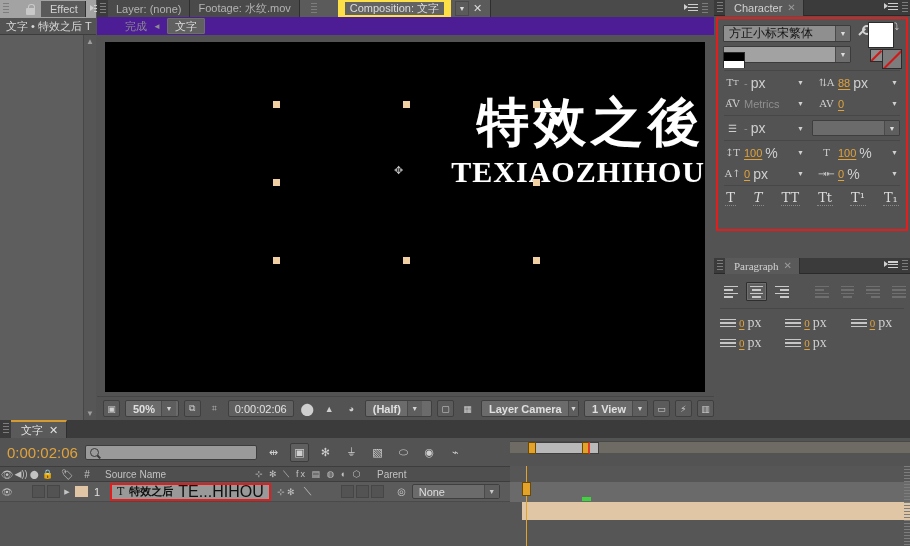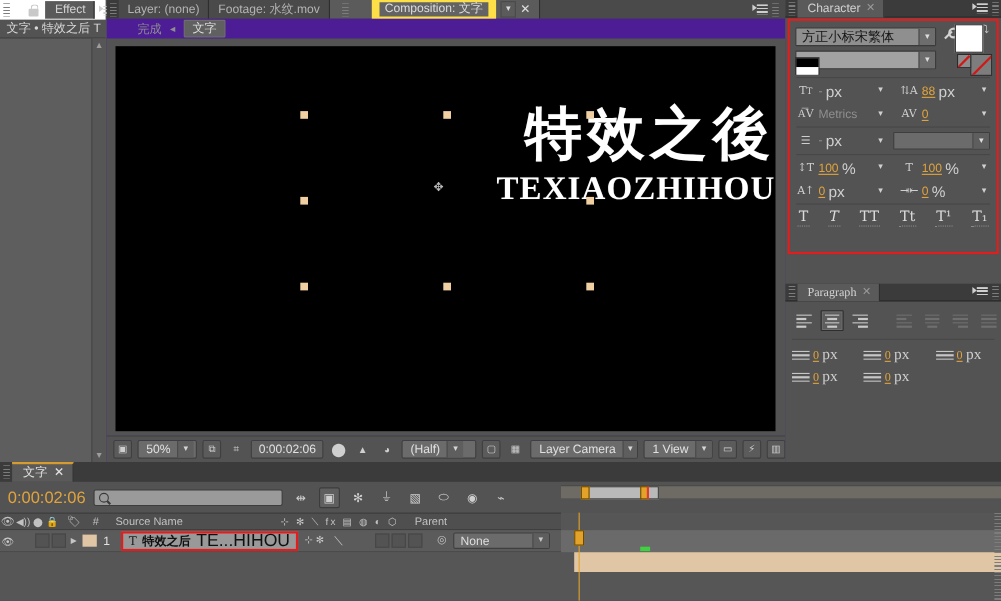--- a/index.html
+++ b/index.html
@@ -37,21 +37,21 @@
     background-image:repeating-linear-gradient(to bottom,#cfcfcf 0 1.5px,transparent 1.5px 3px);
   }
   .menu-ico::after{
     content:""; position:absolute; left:0; top:1px;
     border-left:4px solid #cfcfcf; border-top:3px solid transparent; border-bottom:3px solid transparent;
   }
 
   
   #effect-panel{ left:0; top:0; width:96px; height:420px; background:#535353; }
   #effect-panel .tabrow{
-    height:18px; background:#ffffff; display:flex; align-items:center; gap:4px;
+    height:18px; background:#a3a3a3; display:flex; align-items:center; gap:4px;
   }
   #effect-panel .lockico{
     width:13px;height:13px;margin-left:9px;position:relative;flex:none;
   }
   #effect-panel .lockico::before{
     content:""; position:absolute; left:2px; top:5px; width:9px; height:7px;
     background:#c9c9c9; border-radius:1px;
   }
   #effect-panel .lockico::after{
     content:""; position:absolute; left:4px; top:1px; width:5px; height:5px;
@@ -120,21 +120,21 @@
     background:#535353; border-top:1px solid #464646;
     display:flex; align-items:center; gap:5px; padding-left:6px;
   }
   .vtb-btn{
     height:17px; min-width:17px; background:#5b5b5b; border:1px solid #3f3f3f;
     display:flex; align-items:center; justify-content:center; color:#cfcfcf; font-size:9px;
     border-radius:2px;
   }
   .vtb-combo{
     height:17px; background:#6b6b6b; border:1px solid #3f3f3f; border-radius:2px;
-    display:flex; align-items:center; color:#e0e0e0; font-size:11px; padding-left:7px;
+    display:flex; align-items:center; color:#e0e0e0; font-size:11px; padding-left:7px;font-weight:bold;
   }
   .vtb-combo .cval{ padding-right:6px; white-space:nowrap;}
   .vtb-combo .carw{
     width:15px; align-self:stretch; background:#5e5e5e; border-left:1px solid #4a4a4a;
     display:flex; align-items:center; justify-content:center; font-size:7px; color:#d5d5d5;
   }
   .vtb-field{
     height:17px; background:#606060; border:1px solid #3f3f3f; border-radius:2px;
     display:flex; align-items:center; padding:0 6px; color:#e2e2e2; font-size:11px;
   }

